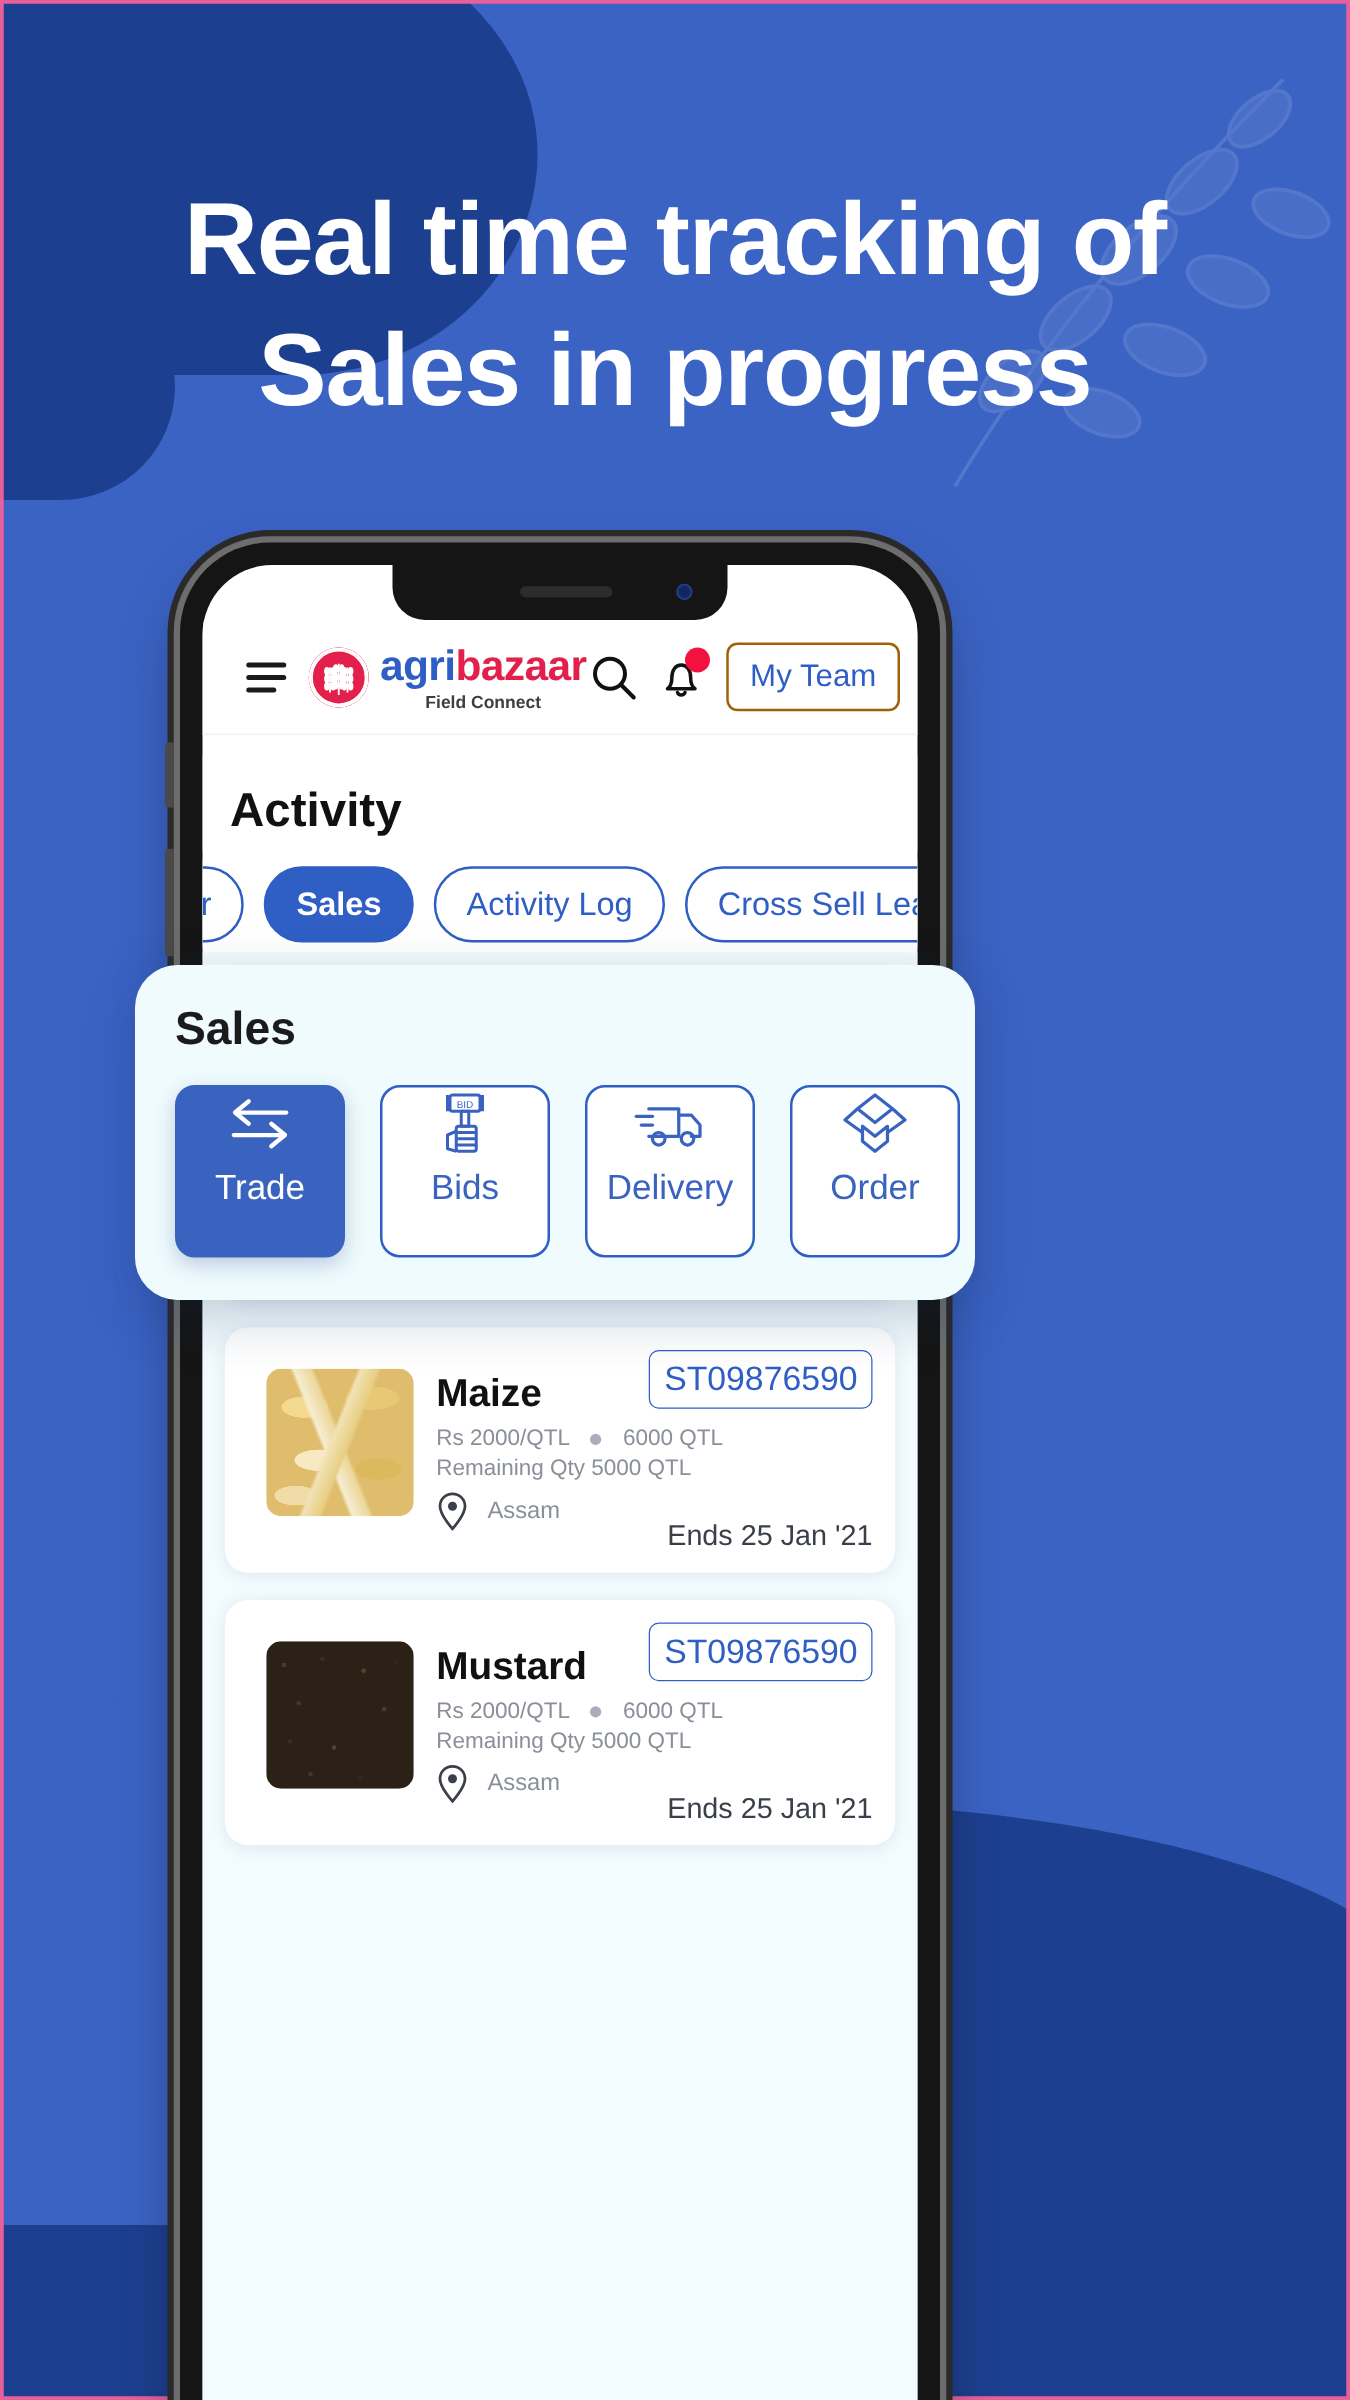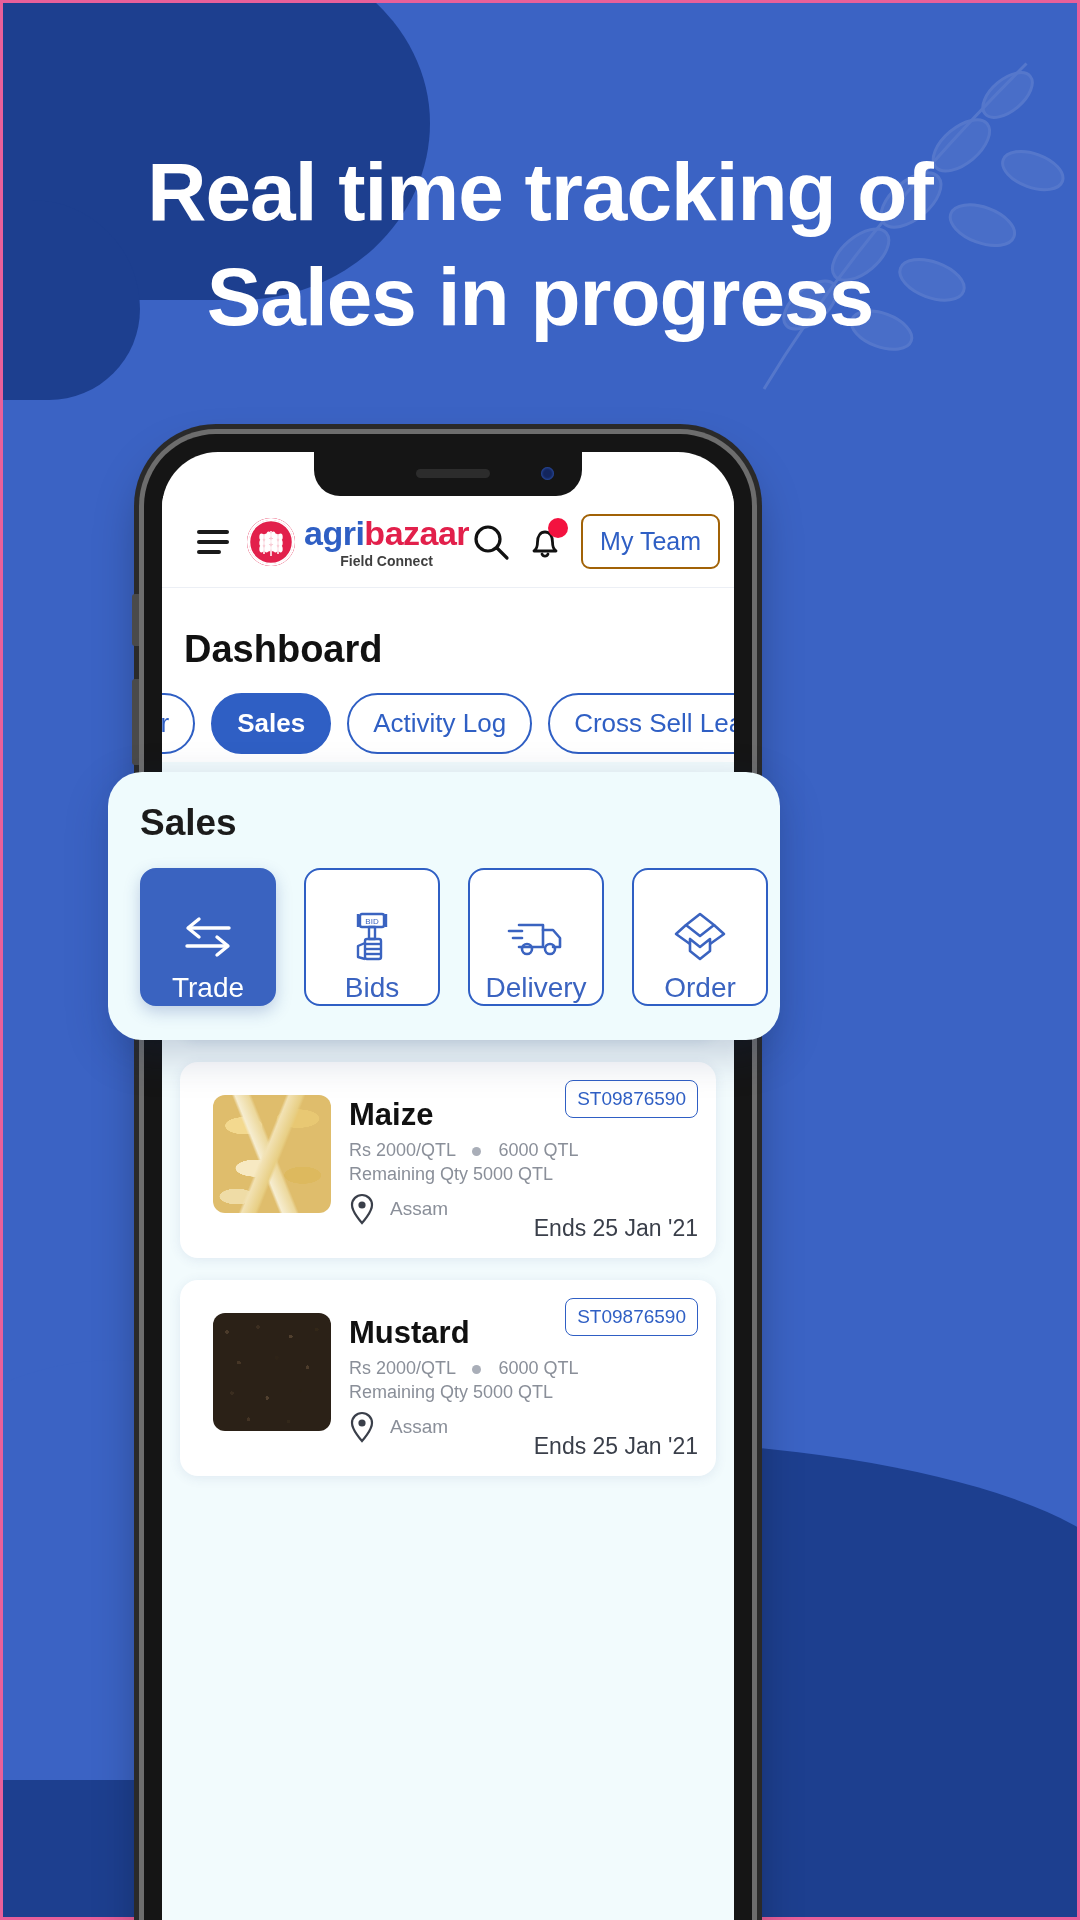--- a/index.html
+++ b/index.html
@@ -171,21 +171,21 @@
   .p-body { flex:1; min-width:0; padding-top:2px; }
   .p-name { font-size:31px; font-weight:bold; color:#111; margin-bottom:7px; }
   .p-meta { font-size:18px; color:#8a8f99; margin-bottom:3px; }
   .p-meta .dot { display:inline-block; margin:0 12px; vertical-align:middle;
                  width:9px; height:9px; border-radius:50%; background:#a9aeb8; }
   .p-loc { display:flex; align-items:center; gap:15px; margin-top:8px; }
   .p-loc span { font-size:19px; color:#8a8f99; }
   .p-badge {
     position:absolute; right:18px; top:18px;
     border:1.5px solid #2f5fc4; color:#2f5fc4; background:#fff;
-    border-radius:8px; padding:7px 11px; font-size:19px;
+    border-radius:8px; padding:7px 11px; font-size:27px;
   }
   .p-ends {
     position:absolute; right:18px; bottom:16px;
     font-size:23px; color:#3a3f4a;
   }
 
   
   .th-wheat {
     width:100%; height:100%;
     background:
@@ -239,21 +239,21 @@
     background:#effbfd; border-radius:34px;
     box-shadow:0 14px 44px rgba(20,40,90,.22);
     padding:30px 32px 34px;
     z-index:30;
   }
   .sales-overlay h3 { font-size:37px; font-weight:bold; color:#1b1b1b; margin-bottom:24px; }
   .tiles { display:flex; gap:28px; }
   .tile {
     width:136px; height:138px; border-radius:16px;
     border:2px solid #2f5fc4; background:#fff;
-    display:flex; flex-direction:column; align-items:center; justify-content:flex-end;
+    display:flex; flex-direction:column; align-items:center; justify-content:flex-start;
     gap:6px; flex:none;
   }
   .tile.active {
     background:#3a63c0; border-color:#3a63c0; color:#fff;
     box-shadow:0 6px 16px rgba(40,70,150,.25);
   }
   .tile .tlabel { font-size:28px; color:#3a63c0; }
   .tile.active .tlabel { color:#fff; }
   .tile .ticon { height:58px; display:flex; align-items:center; justify-content:center; }
 </style>
@@ -356,21 +356,21 @@
         <svg viewBox="0 0 44 44" width="44" height="44">
           <path d="M11 31 h22 c-3 -2 -3.5 -5 -3.5 -9 c0 -6 -3 -10 -7.5 -10 c-4.5 0 -7.5 4 -7.5 10 c0 4 -0.5 7 -3.5 9 z" fill="none" stroke="#111" stroke-width="2.8" stroke-linejoin="round"></path>
           <path d="M19 34 a3.2 3.2 0 0 0 6 0" fill="none" stroke="#111" stroke-width="2.8" stroke-linecap="round"></path>
         </svg>
         <span class="bell-dot"></span>
       </div>
 
       <button class="my-team-btn">My Team</button>
     </div>
 
-    <div class="dash-title">Dashboard</div>
+    <div class="dash-title">Activity</div>
 
     <div class="tabs">
       <div class="tab first">omer</div>
       <div class="tab active">Sales</div>
       <div class="tab">Activity Log</div>
       <div class="tab">Cross Sell Leads</div>
 
     </div>
 
     <div class="list-area">

